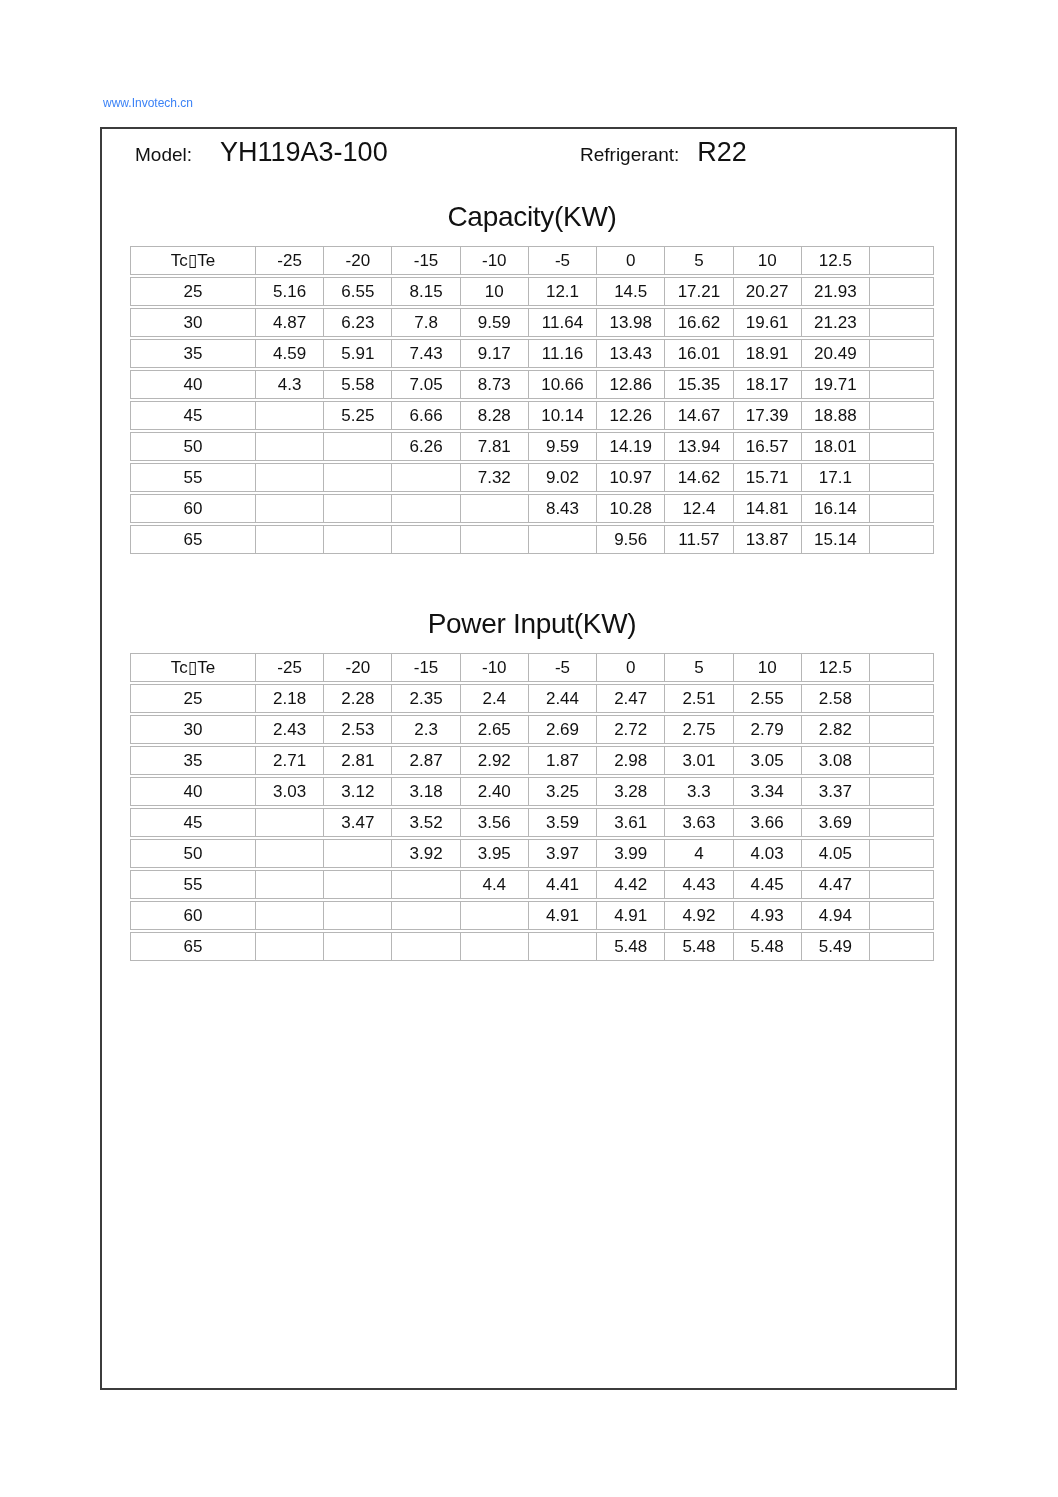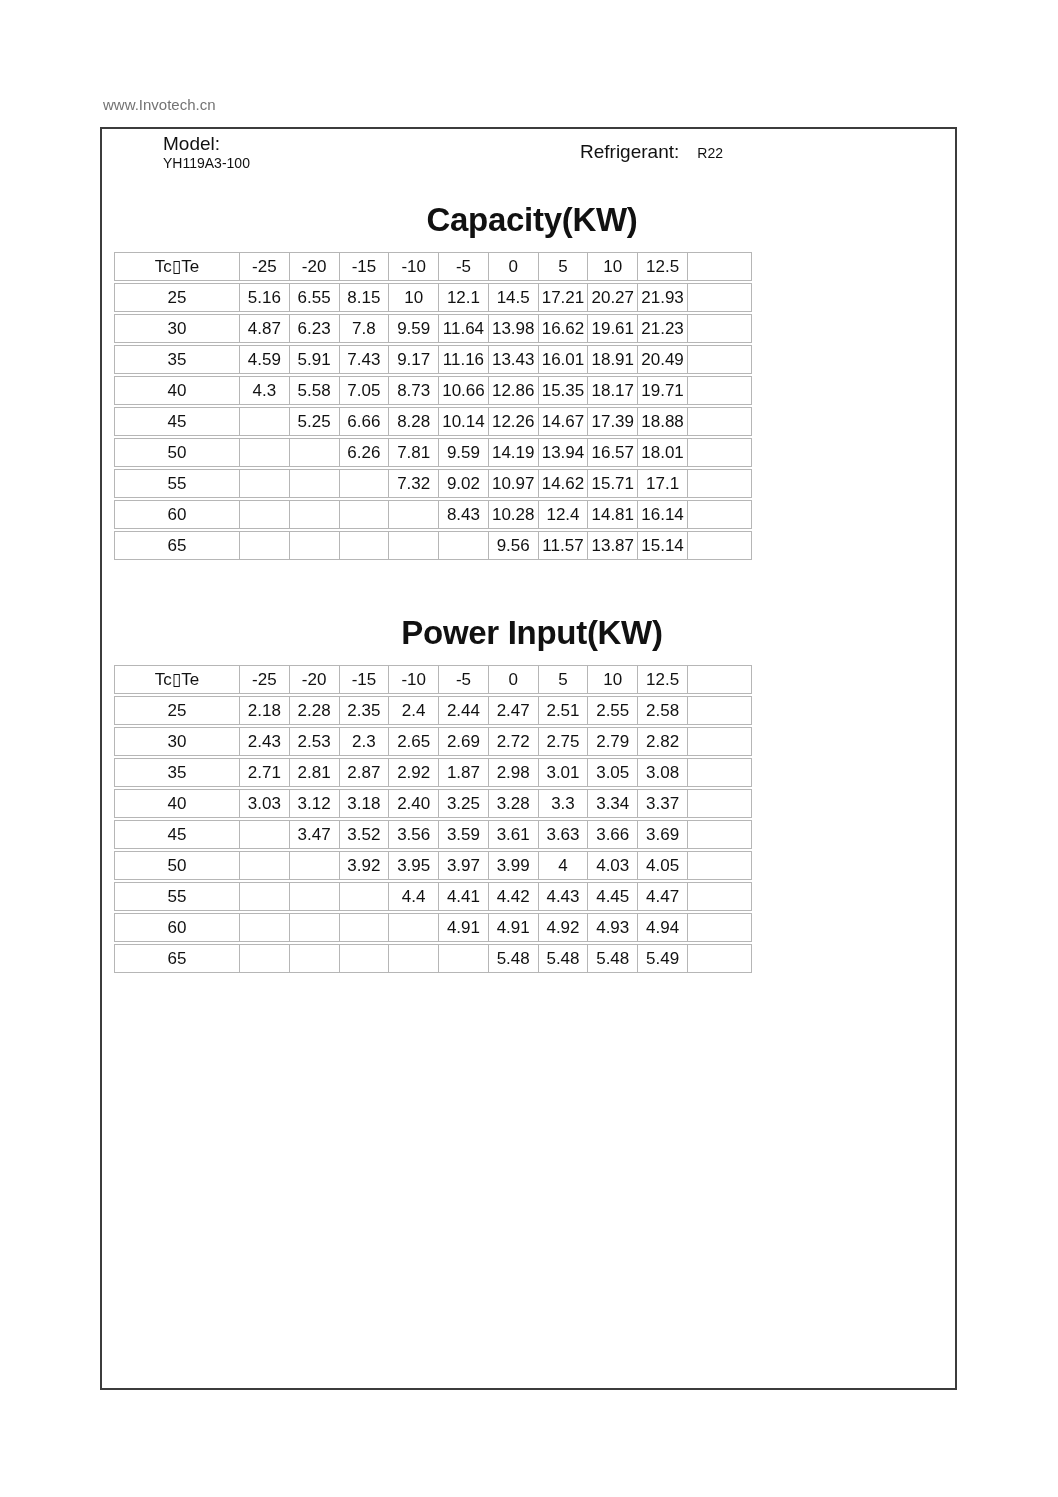--- a/index.html
+++ b/index.html
@@ -6,51 +6,51 @@
   html, body { background: #ffffff; }
   body {
     width: 1058px; height: 1497px;
     position: relative;
     font-family: "Liberation Sans", "DejaVu Sans", sans-serif;
     color: #111111;
   }
   .site-url {
     position: absolute;
     left: 103px; top: 96px;
-    font-size: 15px;
-    color: #737373;
+    font-size: 12px;
+    color: #3b82f6;
   }
   .sheet {
     position: absolute;
     left: 100px; top: 127px;
     width: 857px; height: 1263px;
     border: 2px solid #3c3c3c;
     background: #ffffff;
   }
   .info { padding: 4px 0 0 33px; }
   .info-row { display: flex; align-items: center; height: 38px; }
   .info-pair { display: flex; align-items: baseline; }
-  .info-pair.left { width: 445px; flex-direction: column; }
+  .info-pair.left { width: 445px; }
   .info-label { font-size: 19px; }
-  .info-value { font-size: 14px; margin-left: 18px; }
+  .info-value { font-size: 27px; margin-left: 18px; }
   .info-value.model { margin-left: 28px; }
 
   .table-title {
     width: 804px;
     margin: 30px 0 11px 28px;
     text-align: center;
-    font-size: 33px;
-    font-weight: bold;
+    font-size: 28px;
+    font-weight: normal;
     letter-spacing: -0.3px;
   }
   .table-title.power { margin-top: 52px; }
 
   table.data-table {
-    width: 638px;
-    margin-left: 12px;
+    width: 804px;
+    margin-left: 28px;
     border-collapse: separate;
     border-spacing: 0 2px;
     table-layout: fixed;
   }
   table.data-table col.label-col { width: 126px; }
   table.data-table col.blank-col { width: 64px; }
   table.data-table th, table.data-table td {
     height: 29px;
     padding: 0 3px;
     font-size: 17px;

